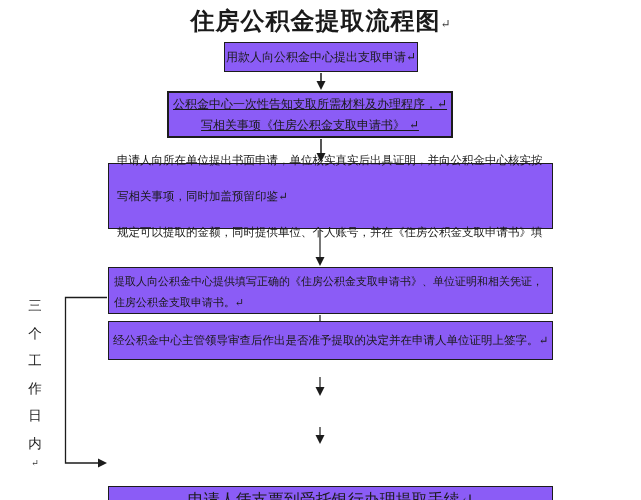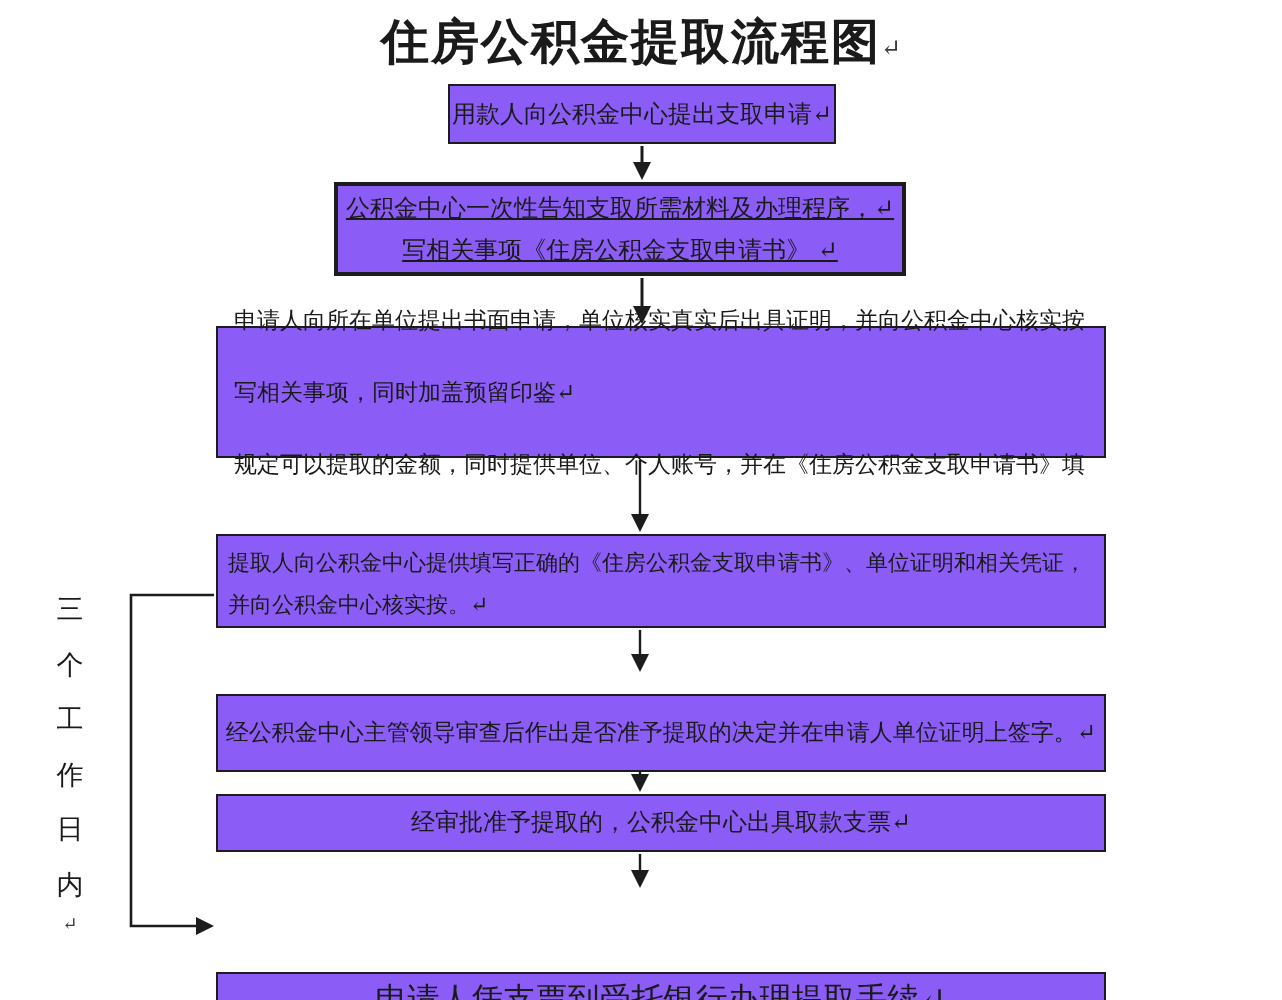--- a/index.html
+++ b/index.html
@@ -46,21 +46,21 @@
     display: flex;
     flex-direction: column;
     justify-content: center;
   }
   .box .line { white-space: nowrap; }
   .center { text-align: center; }
   #box1 { left: 224px; top: 42px;  width: 194px; height: 30px; font-size: 12px; }
   #box2 { left: 167px; top: 91px;  width: 286px; height: 47px; font-size: 12px; line-height: 21px; border-width: 2px; text-decoration: underline; }
   #box3 { left: 108px; top: 163px; width: 445px; height: 66px; font-size: 11.5px; line-height: 21px; padding: 0 8px; gap: 15px; }
   #box4 { left: 108px; top: 267px; width: 445px; height: 47px; font-size: 11px;  line-height: 21px; padding: 0 5px; justify-content: flex-end; }
-  #box5 { left: 108px; top: 347px; width: 445px; height: 39px; font-size: 11.5px; }
+  #box5 { left: 108px; top: 321px; width: 445px; height: 39px; font-size: 11.5px; }
   #box6 { left: 108px; top: 397px; width: 445px; height: 29px; font-size: 12px; }
   #box7 { left: 108px; top: 445px; width: 445px; height: 28px; font-size: 16px; margin-top: 41px; }
   #side-label {
     position: absolute;
     left: 25px;
     top: 292px;
     width: 20px;
     text-align: center;
     font-size: 13.5px;
     line-height: 27.5px;
@@ -123,30 +123,27 @@
   </div>
 
   <div id="box3" class="box">
     <div class="line">申请人向所在单位提出书面申请，单位核实真实后出具证明，并向公积金中心核实按</div>
     <div class="line">写相关事项，同时加盖预留印鉴↵</div>
     <div class="line">规定可以提取的金额，同时提供单位、个人账号，并在《住房公积金支取申请书》填</div>
   </div>
 
   <div id="box4" class="box">
     <div class="line">提取人向公积金中心提供填写正确的《住房公积金支取申请书》、单位证明和相关凭证，</div>
-    <div class="line">并向公积金中心核实按。↵</div>
+    <div class="line">住房公积金支取申请书。↵</div>
   </div>
 
   <div id="box5" class="box center">
     <div class="line">经公积金中心主管领导审查后作出是否准予提取的决定并在申请人单位证明上签字。↵</div>
   </div>
 
-  <div id="box6" class="box center">
-    <div class="line">经审批准予提取的，公积金中心出具取款支票↵</div>
-  </div>
 
   <div id="box7" class="box center">
     <div class="line">申请人凭支票到受托银行办理提取手续↵</div>
   </div>
 
   <div id="side-label">
     <span class="vchar">三</span>
     <span class="vchar">个</span>
     <span class="vchar">工</span>
     <span class="vchar">作</span>

